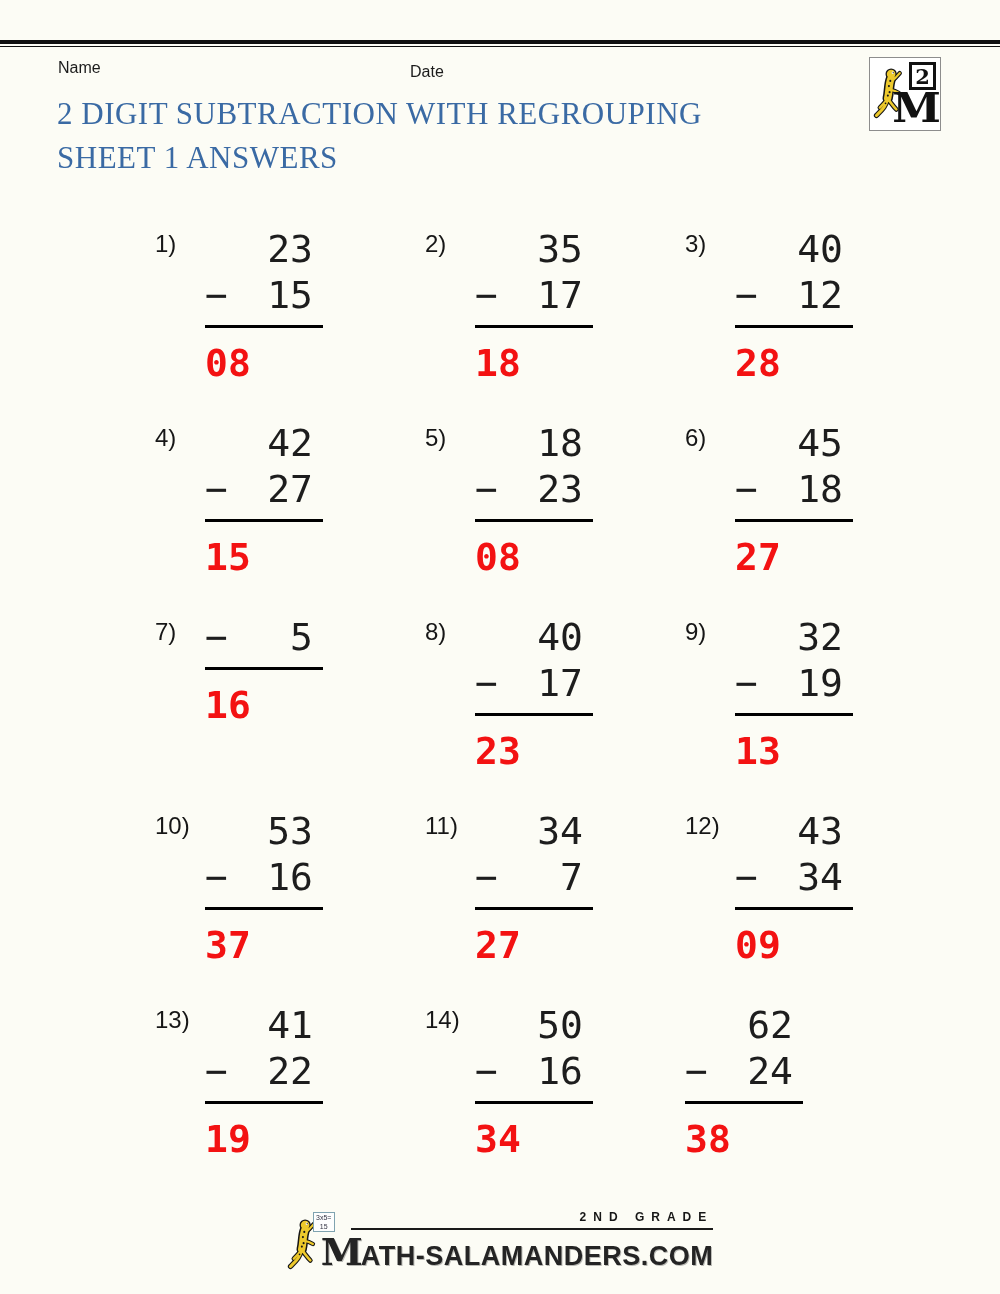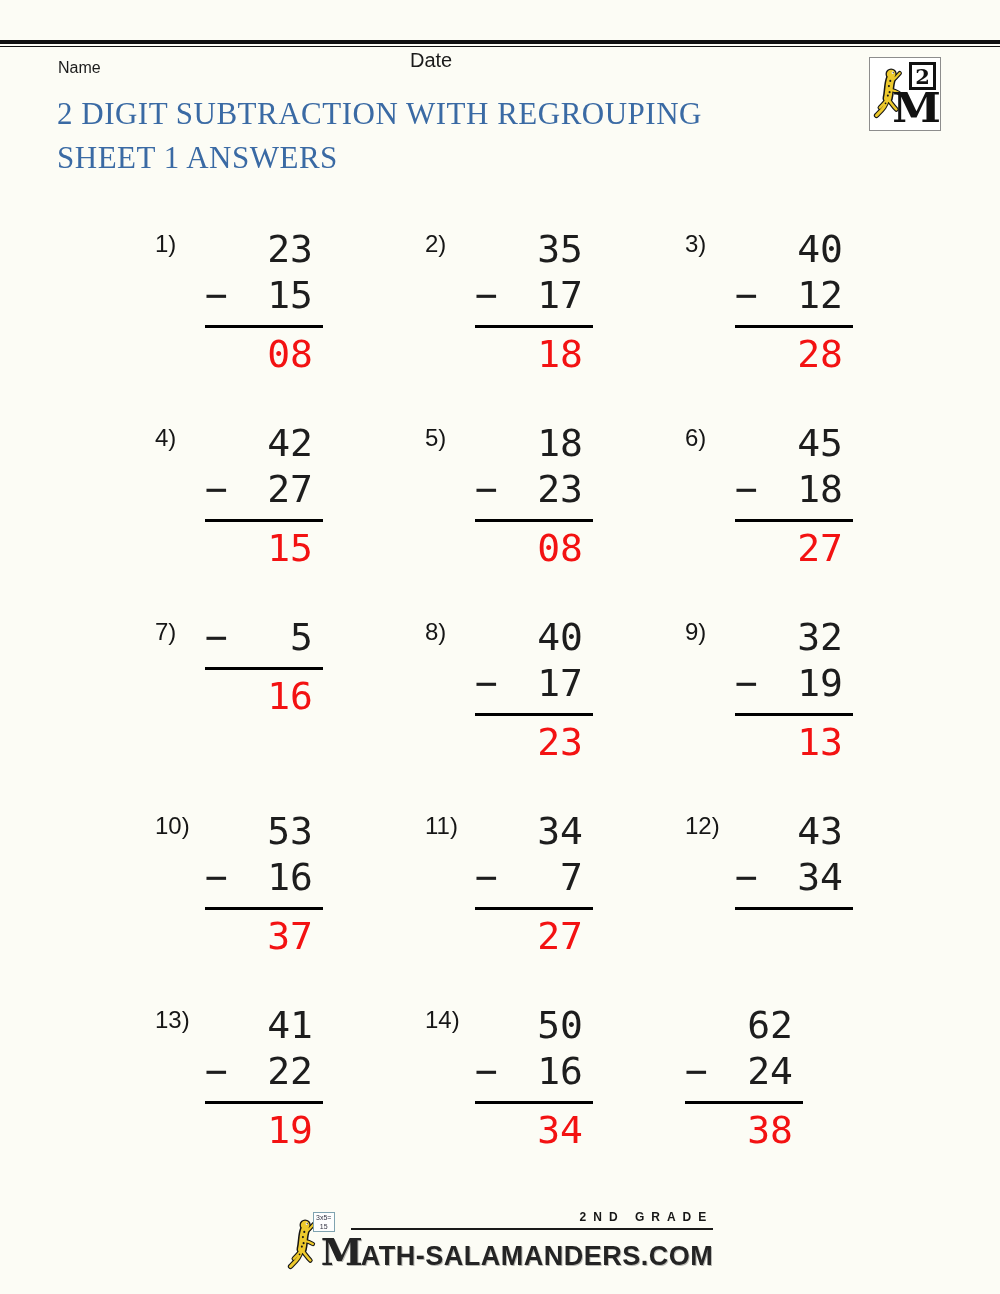--- a/index.html
+++ b/index.html
@@ -10,21 +10,21 @@
     background: #fcfcf5;
     font-family: "Liberation Sans", sans-serif;
     overflow: hidden;
   }
 
   
   .top-rule { position: absolute; top: 40px; left: 0; width: 1000px; height: 4px; background: #101010; }
   .top-rule::after { content: ""; position: absolute; top: 6px; left: 0; width: 1000px; height: 1px; background: #101010; }
 
   .name-label { position: absolute; left: 58px; top: 59px; font-size: 16px; color: #1b1b1b; }
-  .date-label { position: absolute; left: 410px; top: 49px; font-size: 20px; color: #1b1b1b; }
+  .date-label { position: absolute; left: 410px; top: 63px; font-size: 16px; color: #1b1b1b; }
 
   
   .corner-logo { position: absolute; left: 869px; top: 57px; width: 72px; height: 74px; background: #ffffff; border: 1px solid #8d8d8d; }
   .corner-card { position: absolute; top: 4px; right: 4px; width: 27px; height: 28px; border: 3px solid #111;
                  background: #fff; font-family: "DejaVu Serif", serif; font-size: 21px; font-weight: bold;
                  text-align: center; line-height: 23px; color: #111; }
   .corner-m { position: absolute; right: 2px; bottom: 0px; font-family: "DejaVu Serif", serif; font-weight: bold;
               font-size: 44px; line-height: 1; color: #111; letter-spacing: -3px; transform: scaleY(0.95); }
   .corner-salamander { position: absolute; left: 3px; top: 7px; }
 
@@ -36,21 +36,21 @@
   
   .grid { position: absolute; left: 155px; top: 226px;
           display: grid; grid-template-columns: 270px 260px 260px; grid-auto-rows: 194px; }
   .problem { display: flex; }
   .p-label { width: 50px; font-size: 24px; color: #161616; padding-top: 4px; }
   .p-body { width: 118px; font-family: "DejaVu Sans Mono", monospace; font-size: 38px; color: #1d1d1d; }
   .p-minuend { text-align: right; padding-right: 10px; line-height: 46px; }
   .p-subrow { display: flex; justify-content: space-between; line-height: 46px; }
   .p-subtrahend { padding-right: 10px; }
   .p-rule { border-top: 3px solid #000; margin-top: 7px; }
-  .p-answer { text-align: right; padding-right: 10px; line-height: 46px; margin-top: 3px; color: #f31212; }
+  .p-answer { padding-right: 10px; line-height: 46px; margin-top: 12px; color: #f31212; font-weight: bold; }
 
   
   .footer { position: absolute; left: 0; right: 0; bottom: 22px;
             display: flex; justify-content: center; align-items: flex-end; }
   .footer-sal-wrap { position: relative; width: 40px; height: 56px; margin-right: -6px; z-index: 2; }
   .footer-card { position: absolute; top: -4px; left: 26px; width: 22px; height: 20px;
                  background: #fdfefe; border: 1px solid #7fa3b0; text-align: center;
                  font-size: 7px; line-height: 9px; color: #334; }
   .footer-text { display: flex; flex-direction: column; }
   .grade { font-size: 12px; font-weight: bold; letter-spacing: 7px; color: #161616;
@@ -250,20 +250,21 @@
 
     <div class="problem">
       <div class="p-label">12)</div>
       <div class="p-body">
         <div class="p-minuend">43</div>
         <div class="p-subrow">
           <span>−</span>
           <span class="p-subtrahend">34</span>
         </div>
         <div class="p-rule"></div>
+        <div class="p-answer">09</div>
       </div>
     </div>
 
     <div class="problem">
       <div class="p-label">13)</div>
       <div class="p-body">
         <div class="p-minuend">41</div>
         <div class="p-subrow">
           <span>−</span>
           <span class="p-subtrahend">22</span>

